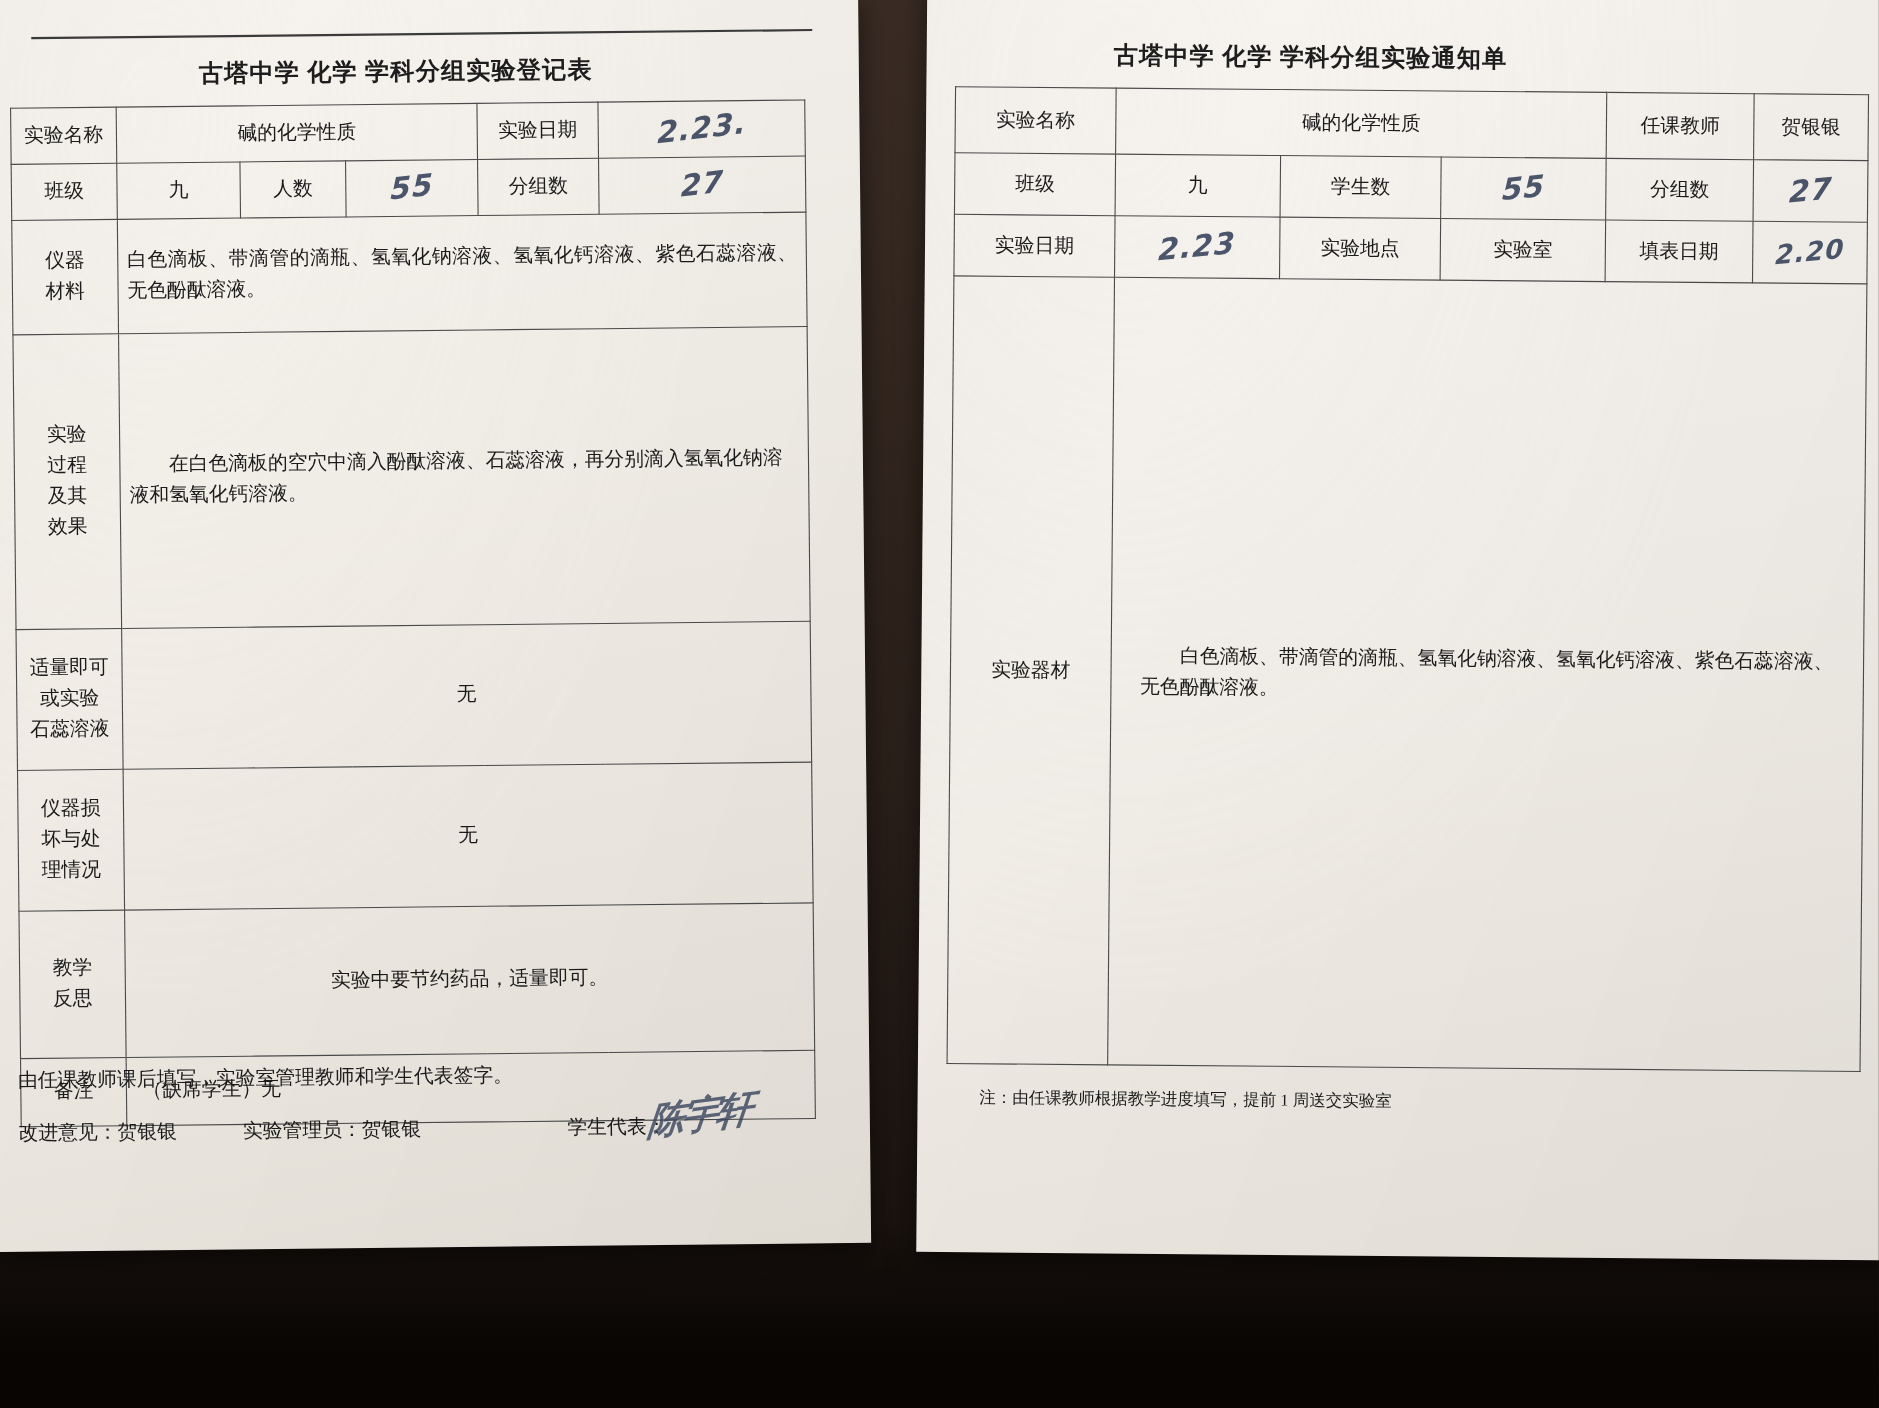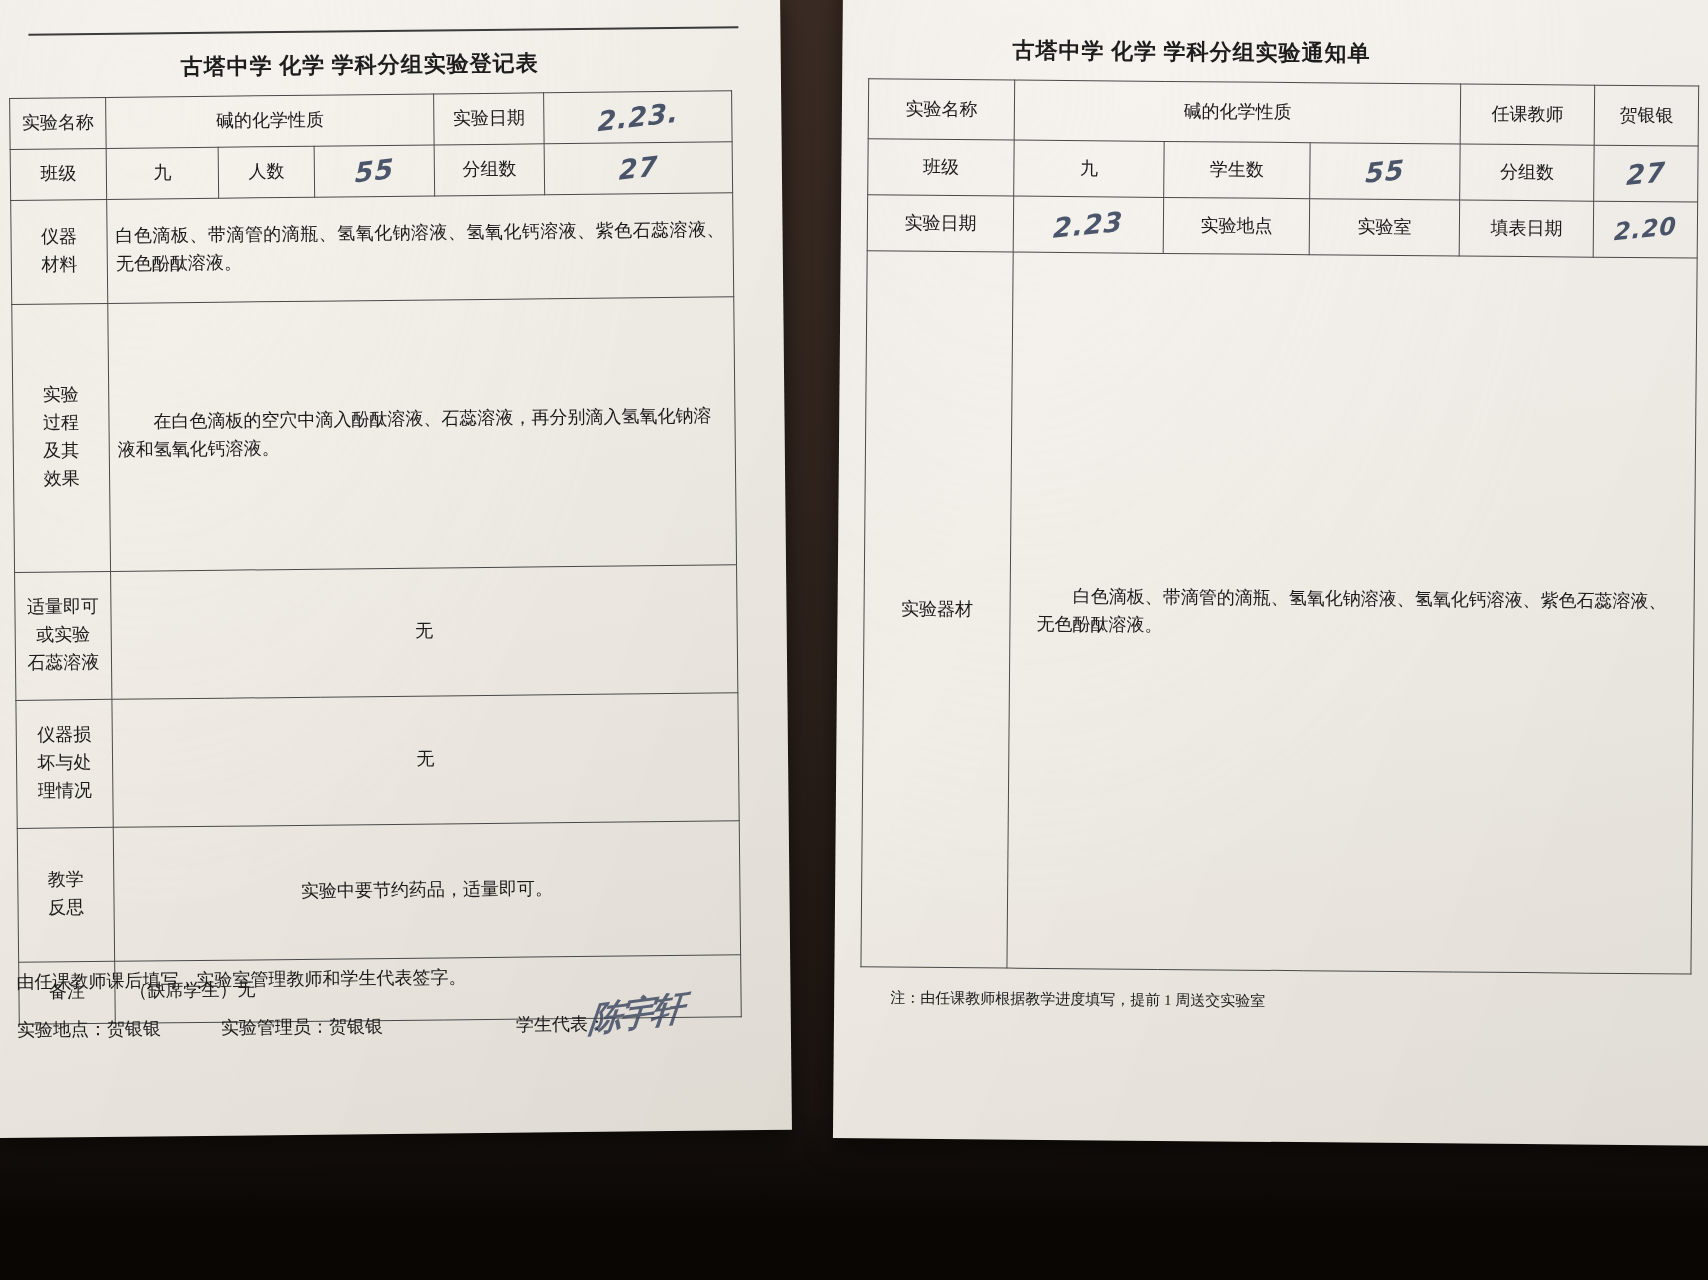--- a/index.html
+++ b/index.html
@@ -254,21 +254,21 @@
       <tr style="height:62px;">
         <td class="lbl">备注</td>
         <td colspan="5" style="padding-left:14px;">（缺席学生）无</td>
       </tr>
     </tbody>
       </table>
 
     <div class="footline" style="left:26px; top:972px;">由任课教师课后填写，实验室管理教师和学生代表签字。</div>
 
     <div class="sig-row" style="left:26px; top:1020px;">
-      <span>实验地点：</span><span>贺银银</span>
+      <span>改进意见：</span><span>贺银银</span>
     </div>
     <div class="sig-row" style="left:230px; top:1020px;">
       <span>实验管理员：</span><span>贺银银</span>
     </div>
     <div class="sig-row" style="left:525px; top:1020px;">
       <span>学生代表：</span>
     </div>
     <div style="position:absolute; left:598px; top:1000px;">
       <span class="sig">陈宇轩</span>
     </div>

